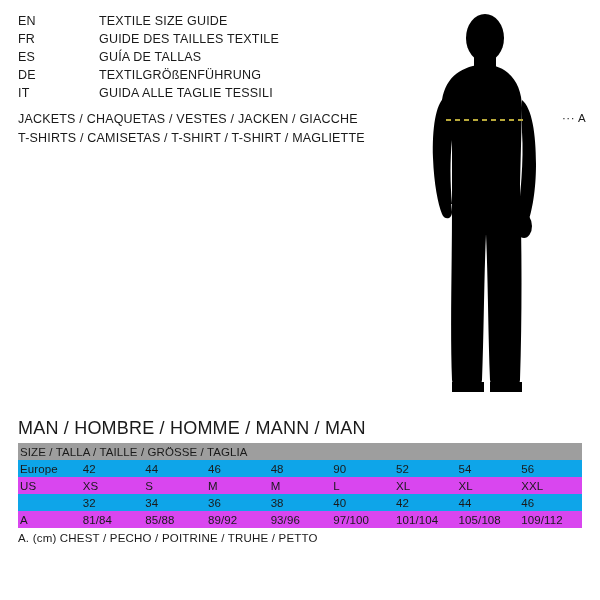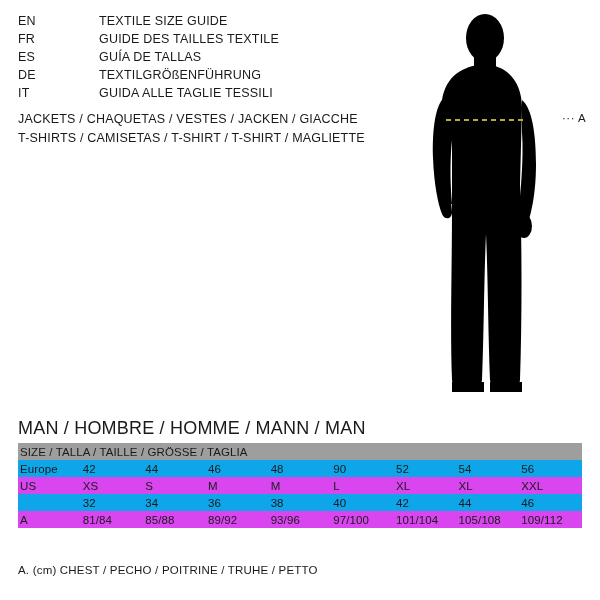--- a/index.html
+++ b/index.html
@@ -105,21 +105,21 @@
     font-size: 11.5px;
   }
   tr.grey-row td { background: #0ea5e9; }
   tr.white-row td { background: #d946ef; }
   td.col-label { width: 88px; }
   td.col-val   { width: 68px; }
 
   .footnote {
     position: absolute;
     left: 18px;
-    top: 564px;
+    top: 532px;
     font-size: 11.5px;
     letter-spacing: .2px;
     white-space: nowrap;
   }
 </style>
 </head>
 <body>
 
 <div class="lang-block">
   <div class="lang-row">

